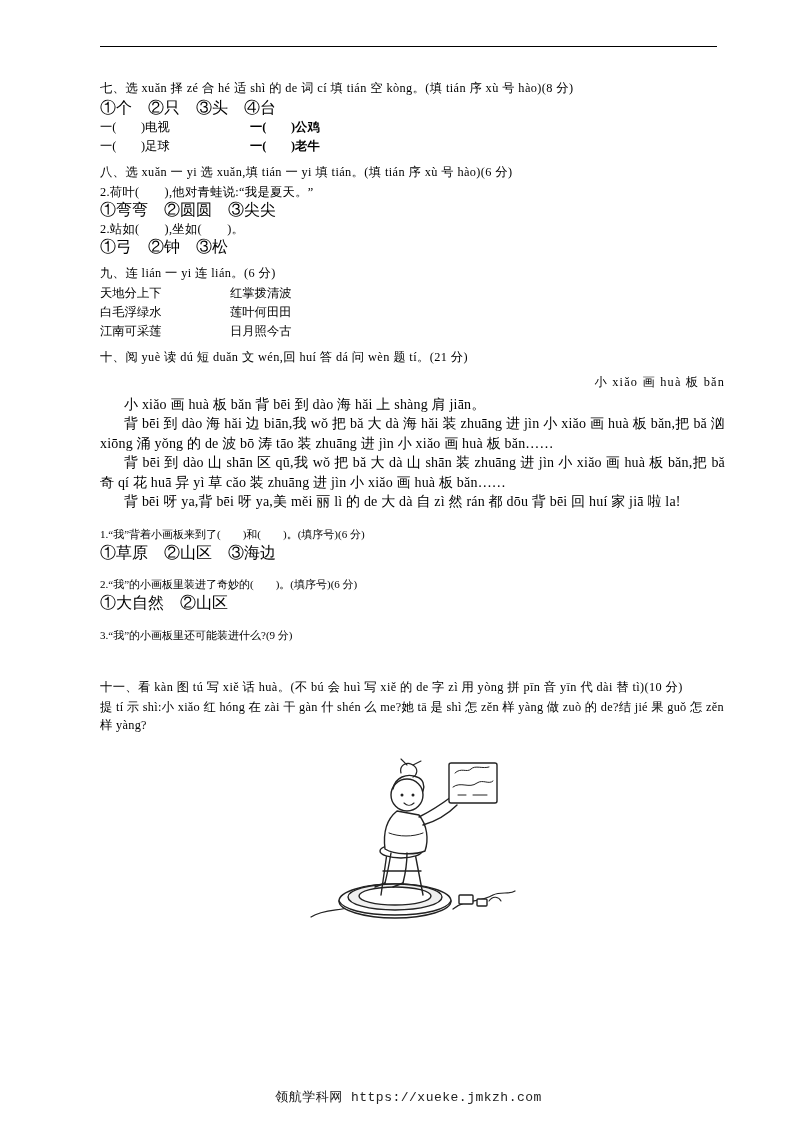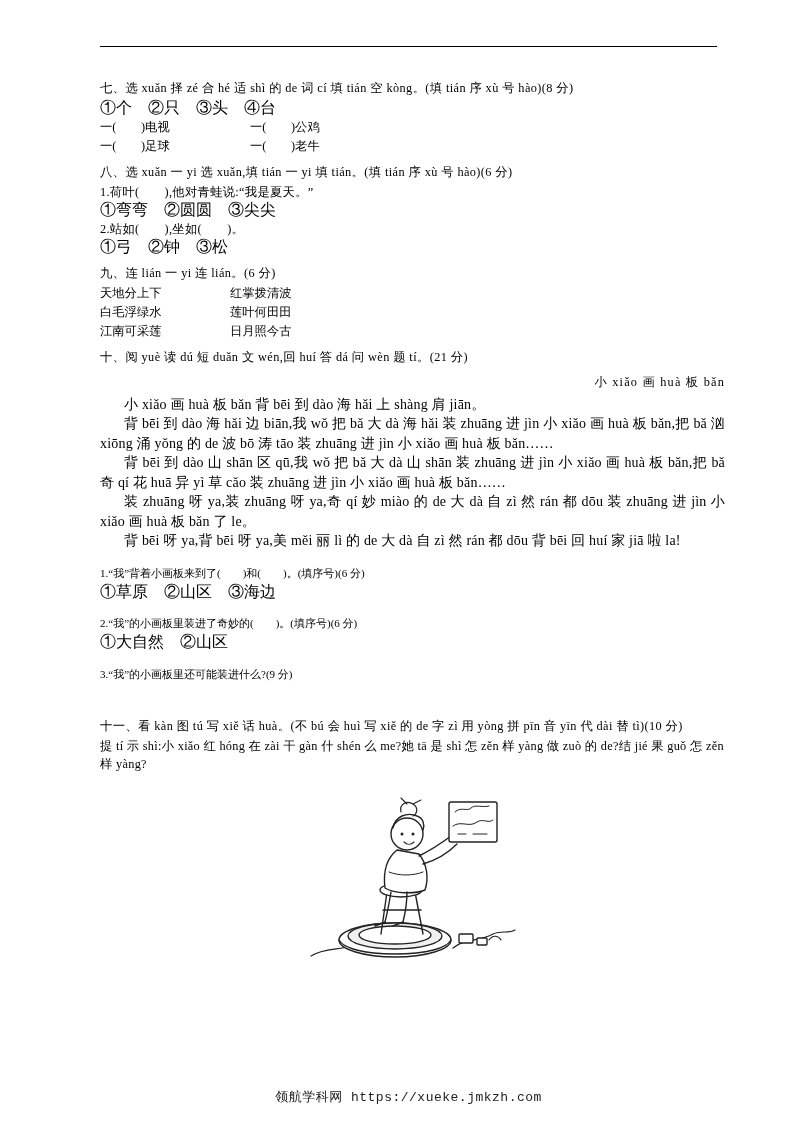--- a/index.html
+++ b/index.html
@@ -50,21 +50,21 @@
     letter-spacing: 0.3px;
     white-space: pre-wrap;
   }
   .opts { font-size: 16px; line-height: 18.5px; }
   .two-col {
     display: block;
     font-size: 12.3px;
     line-height: 19px;
   }
   .two-col .c1 { display: inline-block; width: 150px; }
-  .two-col .c2 { display: inline-block; }
+  .two-col .c2 { display: inline-block; font-weight: bold; }
   .match {
     font-size: 12.3px;
     line-height: 19px;
   }
   .match .l { display: inline-block; width: 130px; }
   .passage-title {
     text-align: right;
     font-size: 12.3px;
     line-height: 22px;
     letter-spacing: 1.2px;
@@ -114,42 +114,41 @@
     <div class="sec-head">七、选 xuǎn 择 zé 合 hé 适 shì 的 de 词 cí 填 tián 空 kòng。(填 tián 序 xù 号 hào)(8 分)</div>
     <div class="opts">①个　②只　③头　④台</div>
     <div class="two-col">
       <span class="c1">一(　　)电视</span><span class="c2">一(　　)公鸡</span>
     </div>
     <div class="two-col">
       <span class="c1">一(　　)足球</span><span class="c2">一(　　)老牛</span>
     </div>
 
     <div class="sec-head">八、选 xuǎn 一 yi 选 xuǎn,填 tián 一 yi 填 tián。(填 tián 序 xù 号 hào)(6 分)</div>
-    <div class="line">1.荷叶(　　),他对青蛙说:“我是夏天。”</div>
+    <div class="line">2.荷叶(　　),他对青蛙说:“我是夏天。”</div>
     <div class="opts">①弯弯　②圆圆　③尖尖</div>
     <div class="line">2.站如(　　),坐如(　　)。</div>
     <div class="opts">①弓　②钟　③松</div>
 
     <div class="sec-head">九、连 lián 一 yi 连 lián。(6 分)</div>
     <div class="match">
       <span class="l">天地分上下</span><span>红掌拨清波</span>
     </div>
     <div class="match">
       <span class="l">白毛浮绿水</span><span>莲叶何田田</span>
     </div>
     <div class="match">
       <span class="l">江南可采莲</span><span>日月照今古</span>
     </div>
 
     <div class="sec-head">十、阅 yuè 读 dú 短 duǎn 文 wén,回 huí 答 dá 问 wèn 题 tí。(21 分)</div>
     <div class="passage-title">小 xiǎo 画 huà 板 bǎn</div>
     <div class="para">小 xiǎo 画 huà 板 bǎn 背 bēi 到 dào 海 hǎi 上 shàng 肩 jiān。</div>
     <div class="para">背 bēi 到 dào 海 hǎi 边 biān,我 wǒ 把 bǎ 大 dà 海 hǎi 装 zhuāng 进 jìn 小 xiǎo 画 huà 板 bǎn,把 bǎ 汹 xiōng 涌 yǒng 的 de 波 bō 涛 tāo 装 zhuāng 进 jìn 小 xiǎo 画 huà 板 bǎn……</div>
     <div class="para">背 bēi 到 dào 山 shān 区 qū,我 wǒ 把 bǎ 大 dà 山 shān 装 zhuāng 进 jìn 小 xiǎo 画 huà 板 bǎn,把 bǎ 奇 qí 花 huā 异 yì 草 cǎo 装 zhuāng 进 jìn 小 xiǎo 画 huà 板 bǎn……</div>
-    <div class="para">装 zhuāng 呀 ya,装 zhuāng 呀 ya,奇 qí 妙 miào 的 de 大 dà 自 zì 然 rán 都 dōu 装 zhuāng 进 jìn 小 xiǎo 画 huà 板 bǎn 了 le。</div>
     <div class="para">背 bēi 呀 ya,背 bēi 呀 ya,美 měi 丽 lì 的 de 大 dà 自 zì 然 rán 都 dōu 背 bēi 回 huí 家 jiā 啦 la!</div>
 
     <div class="q">1.“我”背着小画板来到了(　　)和(　　)。(填序号)(6 分)</div>
     <div class="opts">①草原　②山区　③海边</div>
     <div class="q">2.“我”的小画板里装进了奇妙的(　　)。(填序号)(6 分)</div>
     <div class="opts">①大自然　②山区</div>
     <div class="q">3.“我”的小画板里还可能装进什么?(9 分)</div>
 
     <div class="gap-big"></div>
 

